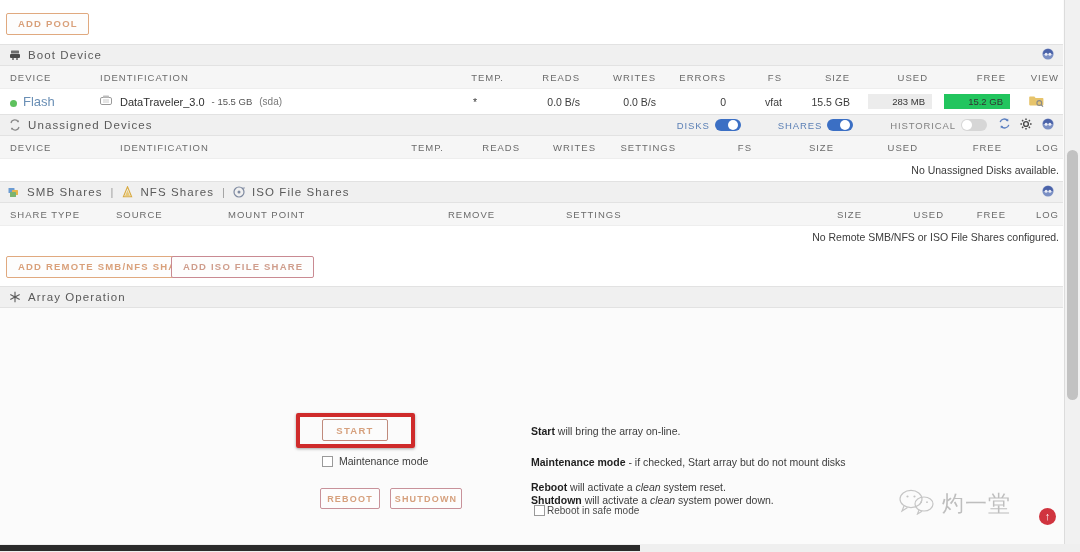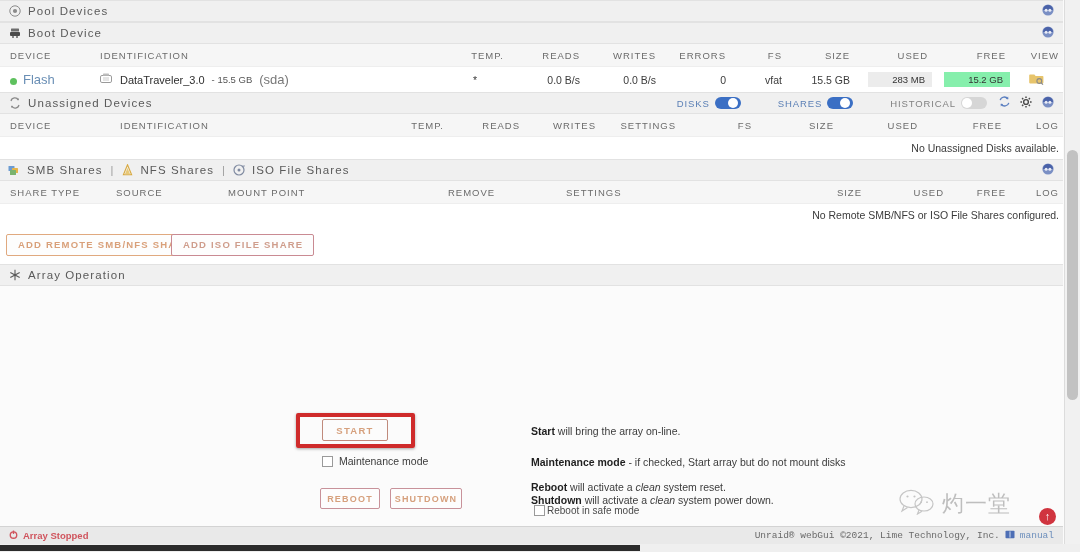--- a/index.html
+++ b/index.html
@@ -78,32 +78,32 @@
     font-size: 10.5px;
     padding: 8px 4px 9px 4px;
   }
 
   .dot { width: 7px; height: 7px; border-radius: 50%; display: inline-block;
          background: #5ec15e; margin-right: 6px; vertical-align: middle; }
   .dev-link { color: #6a8fb5; font-size: 13px; }
   .ident { display: flex; align-items: center; gap: 7px; }
   .ident .nm { color: #2f2f2f; font-size: 11px; }
   .ident .sz { color: #555; font-size: 9.5px; }
-  .ident .sda { color: #777; font-size: 13px; }
+  .ident .sda { color: #777; font-size: 10px; }
 
   .bar {
     display: inline-block;
     padding: 2px 7px 2px 24px;
     font-size: 9.5px;
     color: #333;
     min-width: 62px;
     text-align: right;
   }
   .bar.used { background: #ececec; }
-  .bar.free { background: #86efac; }
+  .bar.free { background: #22c55e; }
 
   
   .btn {
     display: inline-block;
     font-size: 9.5px;
     letter-spacing: 1.2px;
     font-weight: bold;
     color: #d9a07a;
     background: #fdfdfd;
     border: 1px solid #e0a97f;
@@ -243,38 +243,22 @@
     display: flex; align-items: center; justify-content: center;
     font-size: 11px; line-height: 1;
   }
 </style>
 </head>
 <body>
 
 <div id="app">
 
   <div class="section">
-    <div class="sec-head">
-      <span class="sec-ico">
-        <svg width="12" height="12" viewBox="0 0 12 12">
-          <circle cx="6" cy="6" r="5.2" fill="none" stroke="#8a8a8a" stroke-width="1"></circle>
-          <circle cx="6" cy="6" r="2.1" fill="#8a8a8a"></circle>
-        </svg>
-      </span>
-      <span class="sec-title">Pool Devices</span>
-      <span class="head-right">
-        <span>
-          <svg width="14" height="14" viewBox="0 0 14 14">
-            <circle cx="7" cy="8" r="5.6" fill="#7a8fc4"></circle>
-            <path d="M2 8 A5 5 0 0 1 12 8 Z" fill="#4a62a8"></path>
-            <circle cx="5.1" cy="8.3" r="1.5" fill="#e9ecf6"></circle>
-            <circle cx="8.9" cy="8.3" r="1.5" fill="#e9ecf6"></circle>
-          </svg>
-        </span>
-      </span>
+    <div style="height:44px;background:#fff;position:relative;">
+      <span class="btn" style="position:absolute;left:6px;top:13px;">ADD POOL</span>
     </div>
   </div>
 
   <div class="section">
     <div class="sec-head">
       <span class="sec-ico">
         <svg width="12" height="12" viewBox="0 0 12 12">
           <rect x="2" y="1.5" width="8" height="3" rx="0.5" fill="#6d6d6d"></rect>
           <rect x="1" y="5" width="10" height="4" rx="1" fill="#4a4a4a"></rect>
           <rect x="3" y="9.2" width="2" height="1.6" fill="#6d6d6d"></rect>
@@ -610,41 +594,20 @@
         <circle cx="23" cy="13.2" r="0.9" fill="#9a9a9a"></circle>
         <circle cx="29" cy="13.2" r="0.9" fill="#9a9a9a"></circle>
       </svg>
     </span>
     <span class="wm-cn">灼一堂</span>
   </div>
   <div class="uparrow">
     <span>↑</span>
   </div>
 
-  <div class="footer">
-    <span class="foot-left">
-      <span>
-        <svg width="9" height="9" viewBox="0 0 10 10">
-          <circle cx="5" cy="5.6" r="3.6" fill="none" stroke="#d0555e" stroke-width="1.5"></circle>
-          <line x1="5" y1="0.6" x2="5" y2="4.4" stroke="#d0555e" stroke-width="1.5"></line>
-        </svg>
-      </span>
-      <span>Array Stopped</span>
-    </span>
-    <span class="foot-right">
-      <span>Unraid® webGui ©2021, Lime Technology, Inc.</span>
-      <span>
-        <svg width="10" height="9" viewBox="0 0 10 9">
-          <rect x="0.5" y="0.8" width="9" height="7.4" rx="0.8" fill="#4e6fb5"></rect>
-          <line x1="5" y1="1.4" x2="5" y2="7.6" stroke="#dfe6f5" stroke-width="0.9"></line>
-        </svg>
-      </span>
-      <a href="#">manual</a>
-    </span>
-  </div>
 
   <div class="vscroll">
     <div class="vthumb"></div>
   </div>
   <div class="hscroll">
     <div class="hthumb"></div>
   </div>
 
 </div>
 

